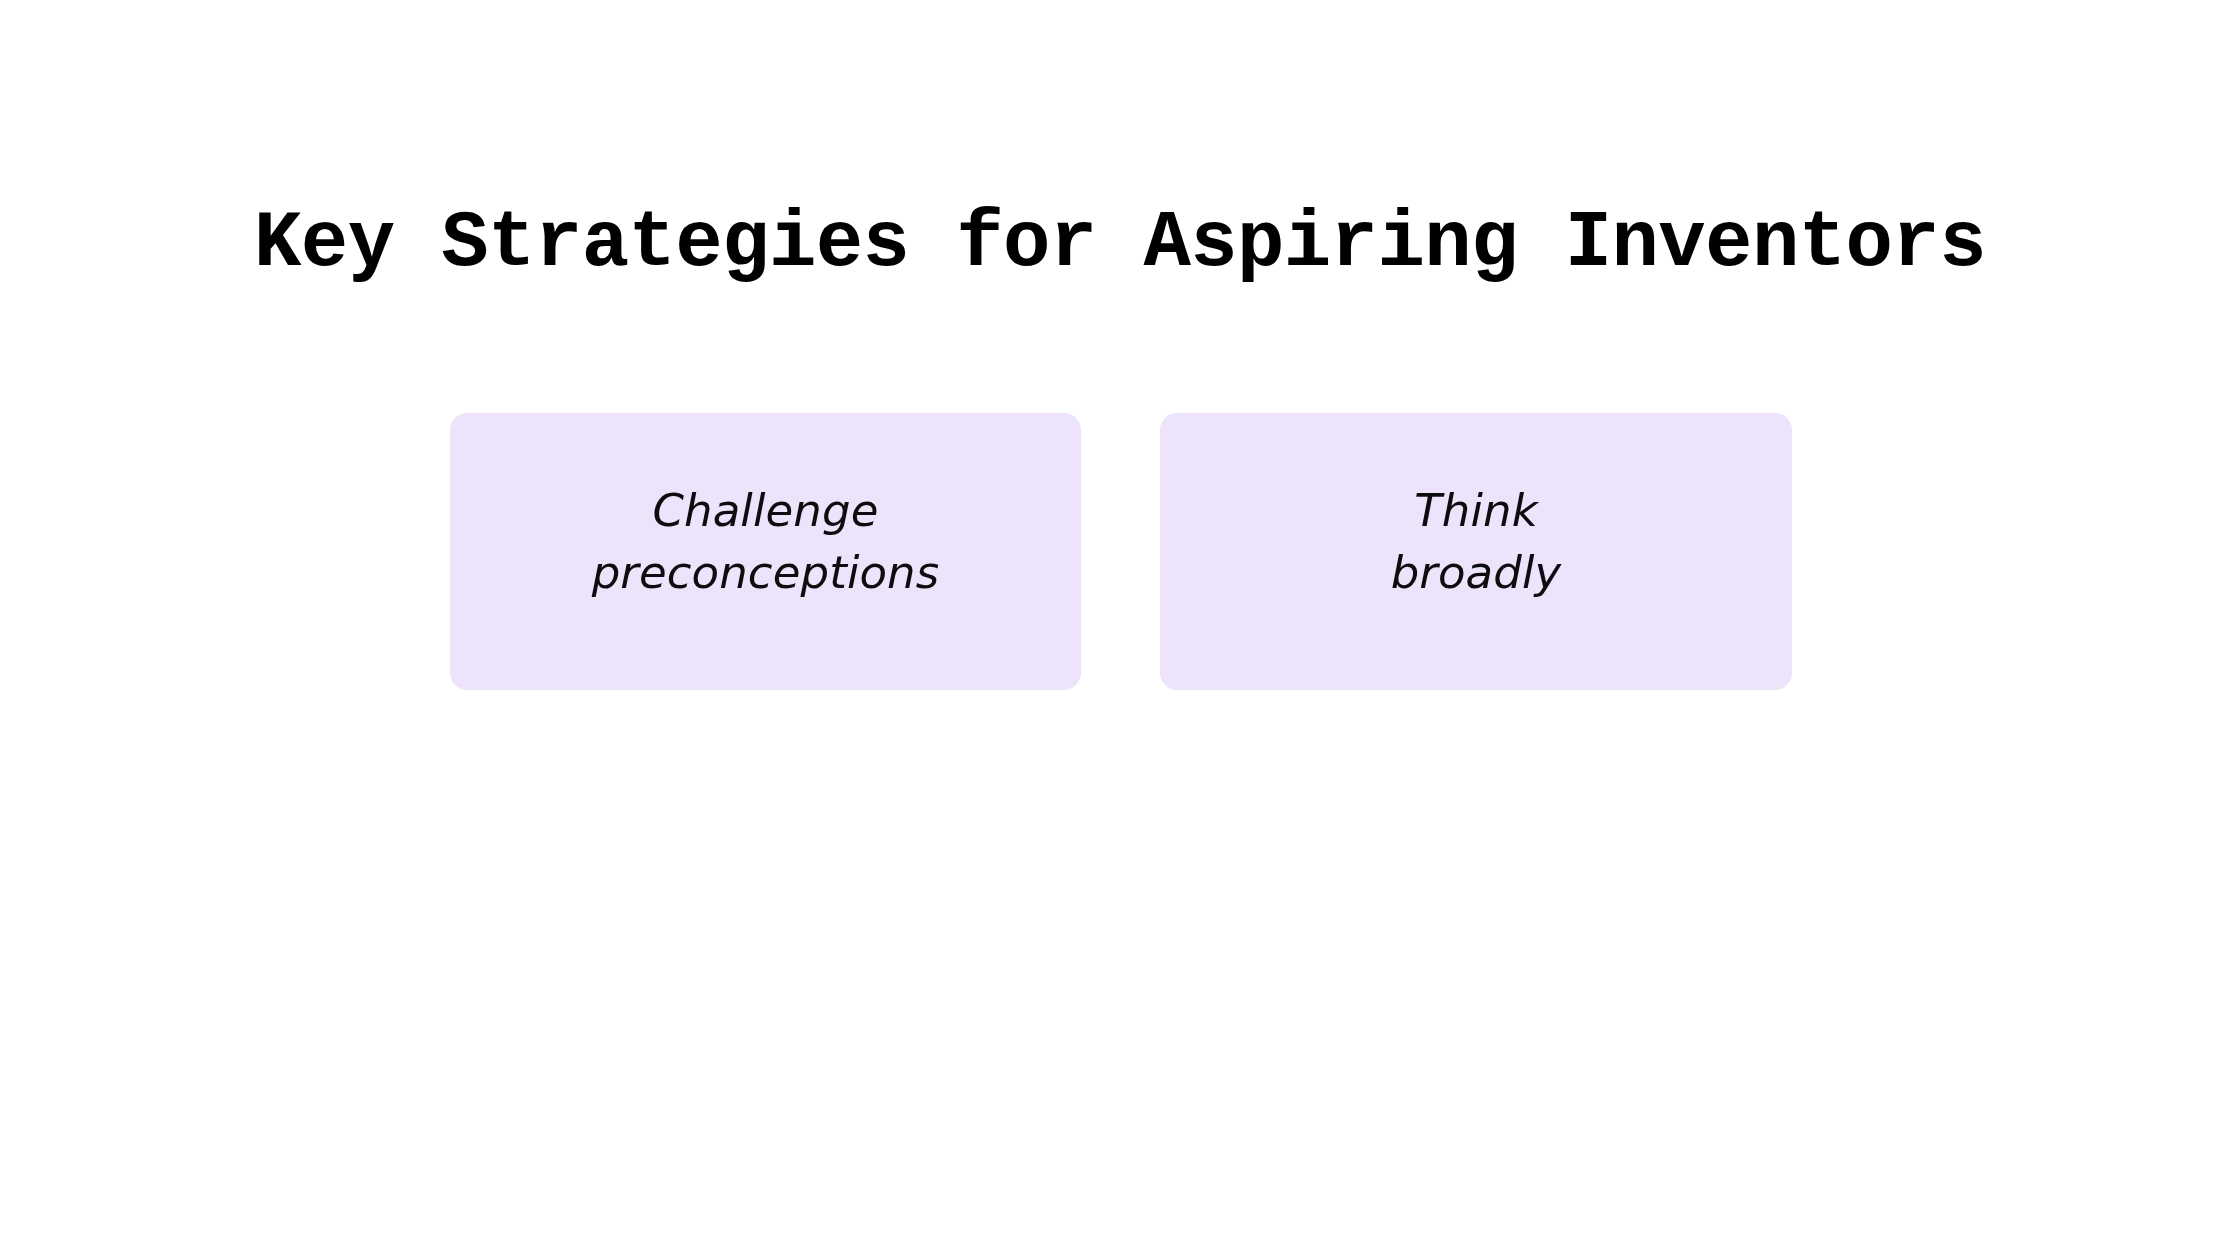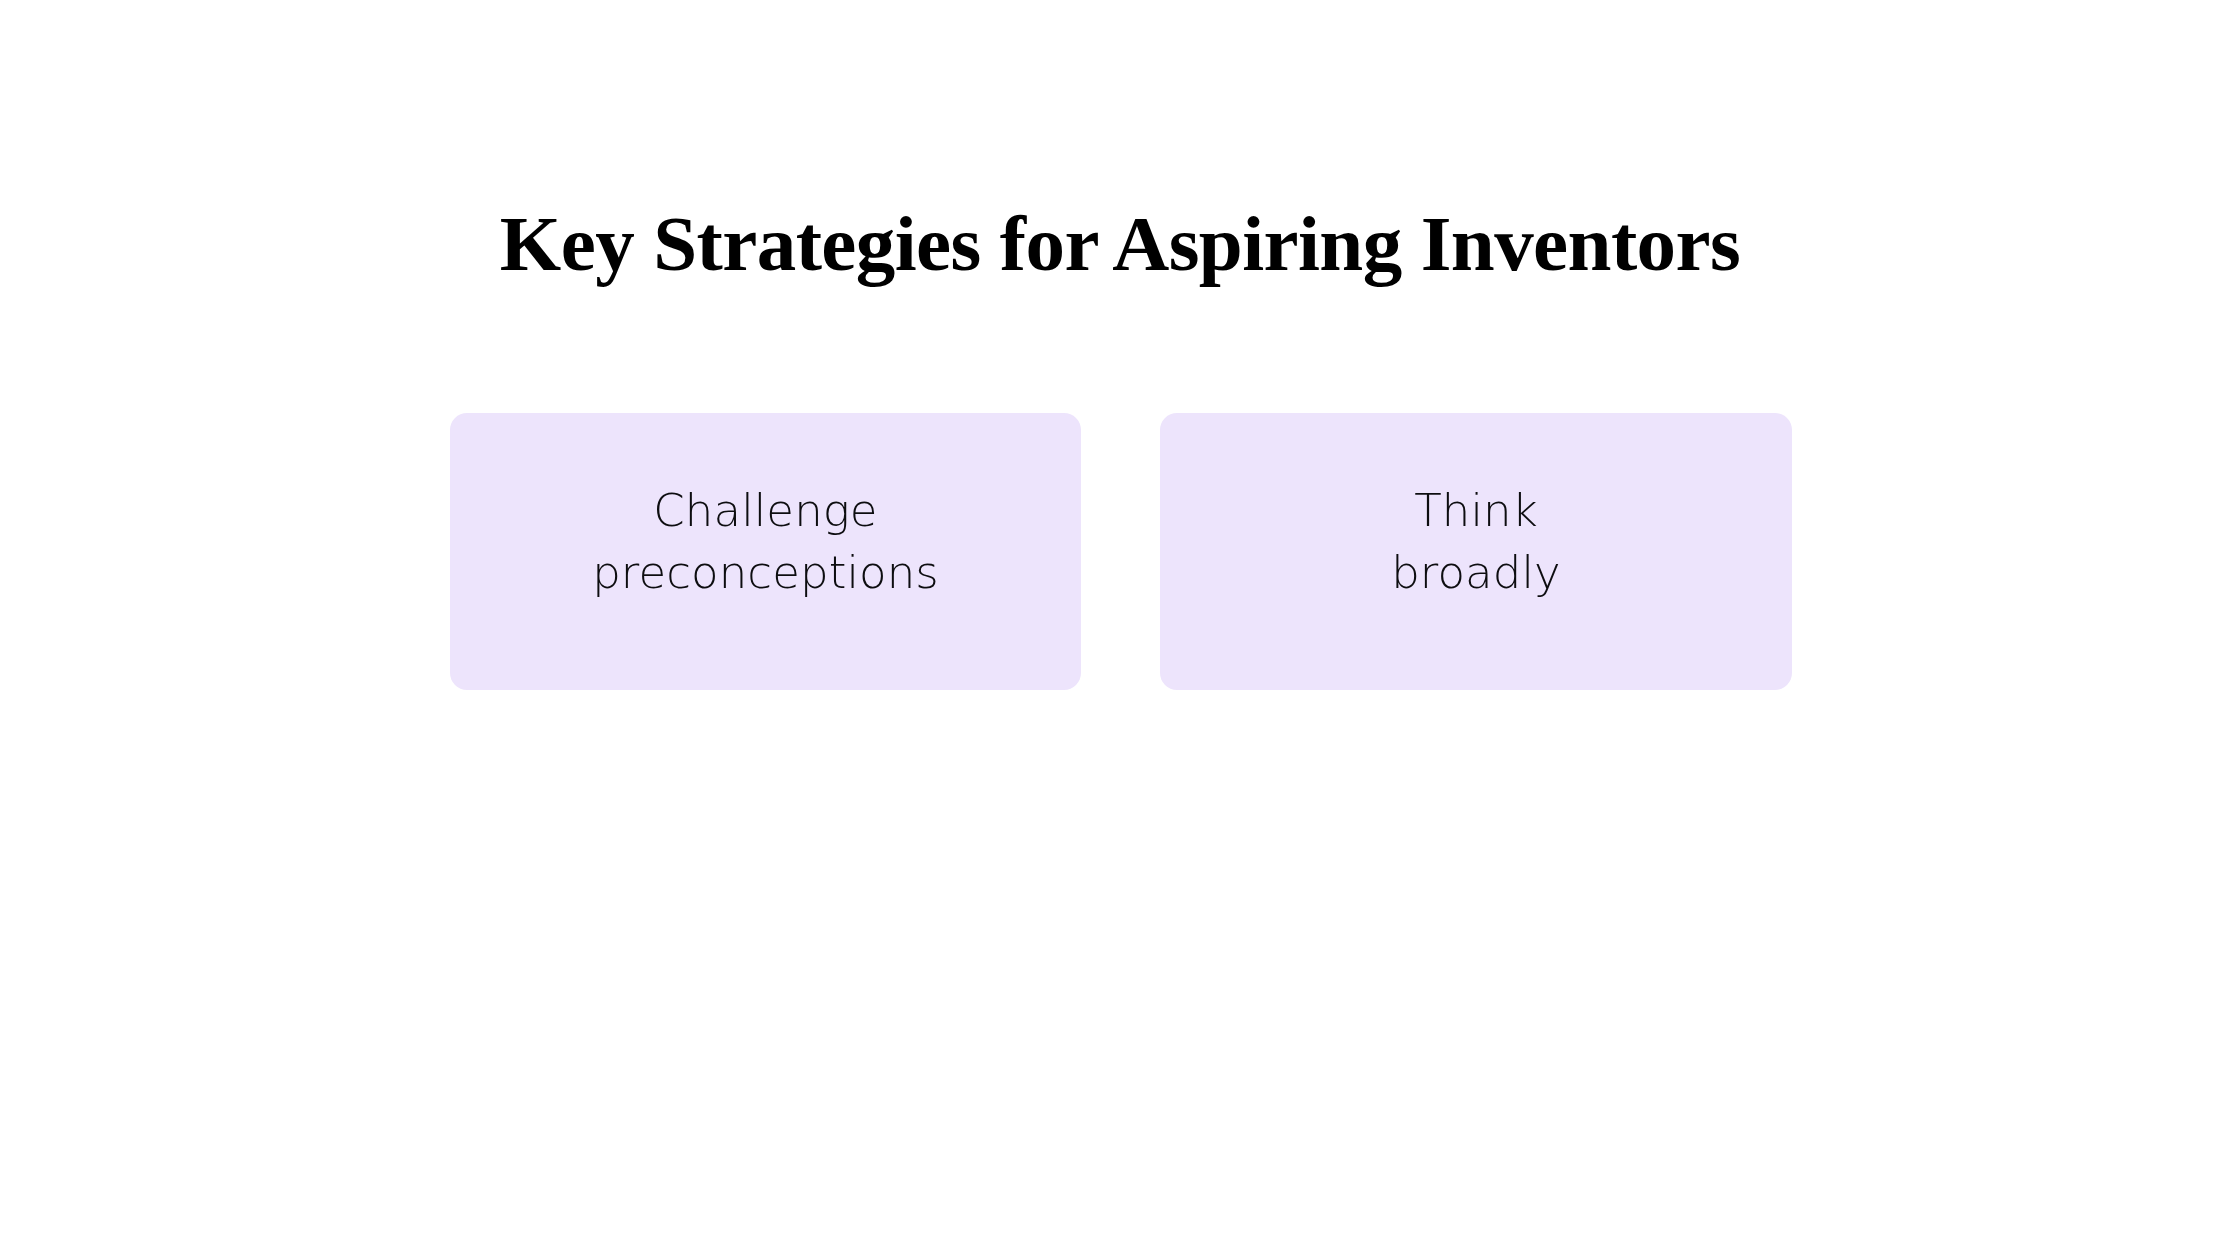--- a/index.html
+++ b/index.html
@@ -29,21 +29,21 @@
     position: absolute;
     left: 0;
     top: 196px;
     width: 2240px;
     text-align: center;
   }
 
   .slide-title {
     display: inline-block;
     margin: 0;
-    font-family: Liberation Serif, serif;
+    font-family: Liberation Mono, monospace;
     font-size: 79px;
     font-weight: 800;
     letter-spacing: -0.6px;
     line-height: 96px;
     color: #000000;
     white-space: nowrap;
   }
 
   
   .card-grid {
@@ -61,20 +61,21 @@
 
   .card {
     background: #ede4fc;
     border-radius: 17px;
     display: flex;
     align-items: center;
     justify-content: center;
     box-sizing: border-box;
     padding: 2px 26px 22px 26px;   
     overflow: hidden;
+    font-style: italic;
   }
 
   .card-text {
     display: block;
     width: 100%;
     text-align: center;
     font-family: "DejaVu Sans", "Liberation Sans", sans-serif;
     font-size: 45px;
     font-weight: 300;
     line-height: 62px;

